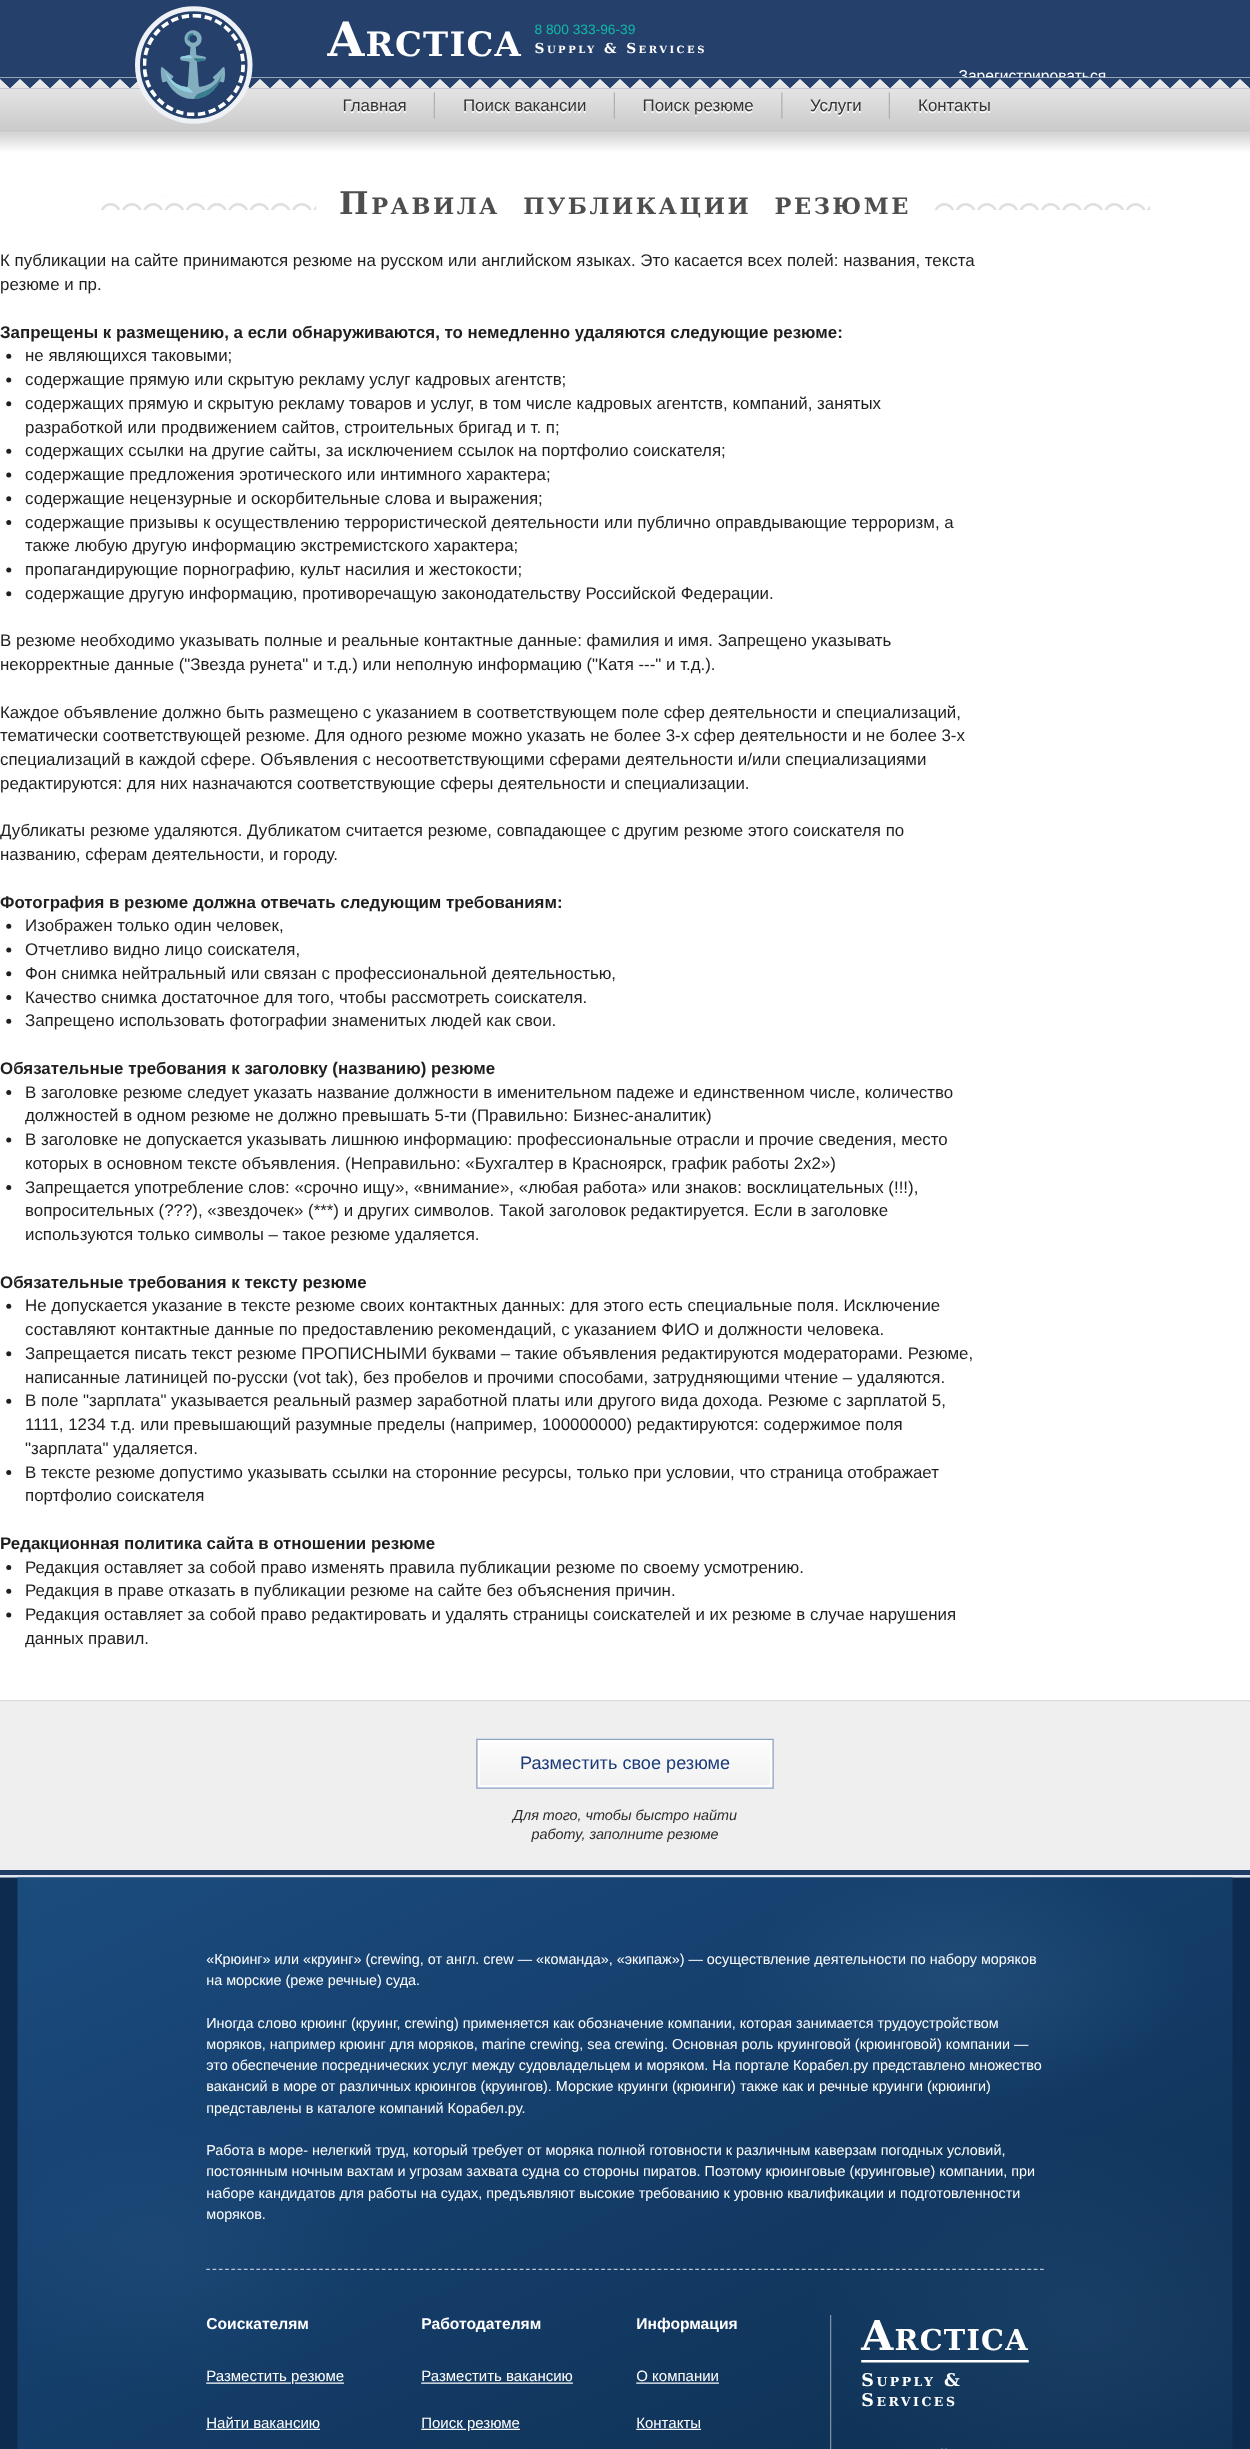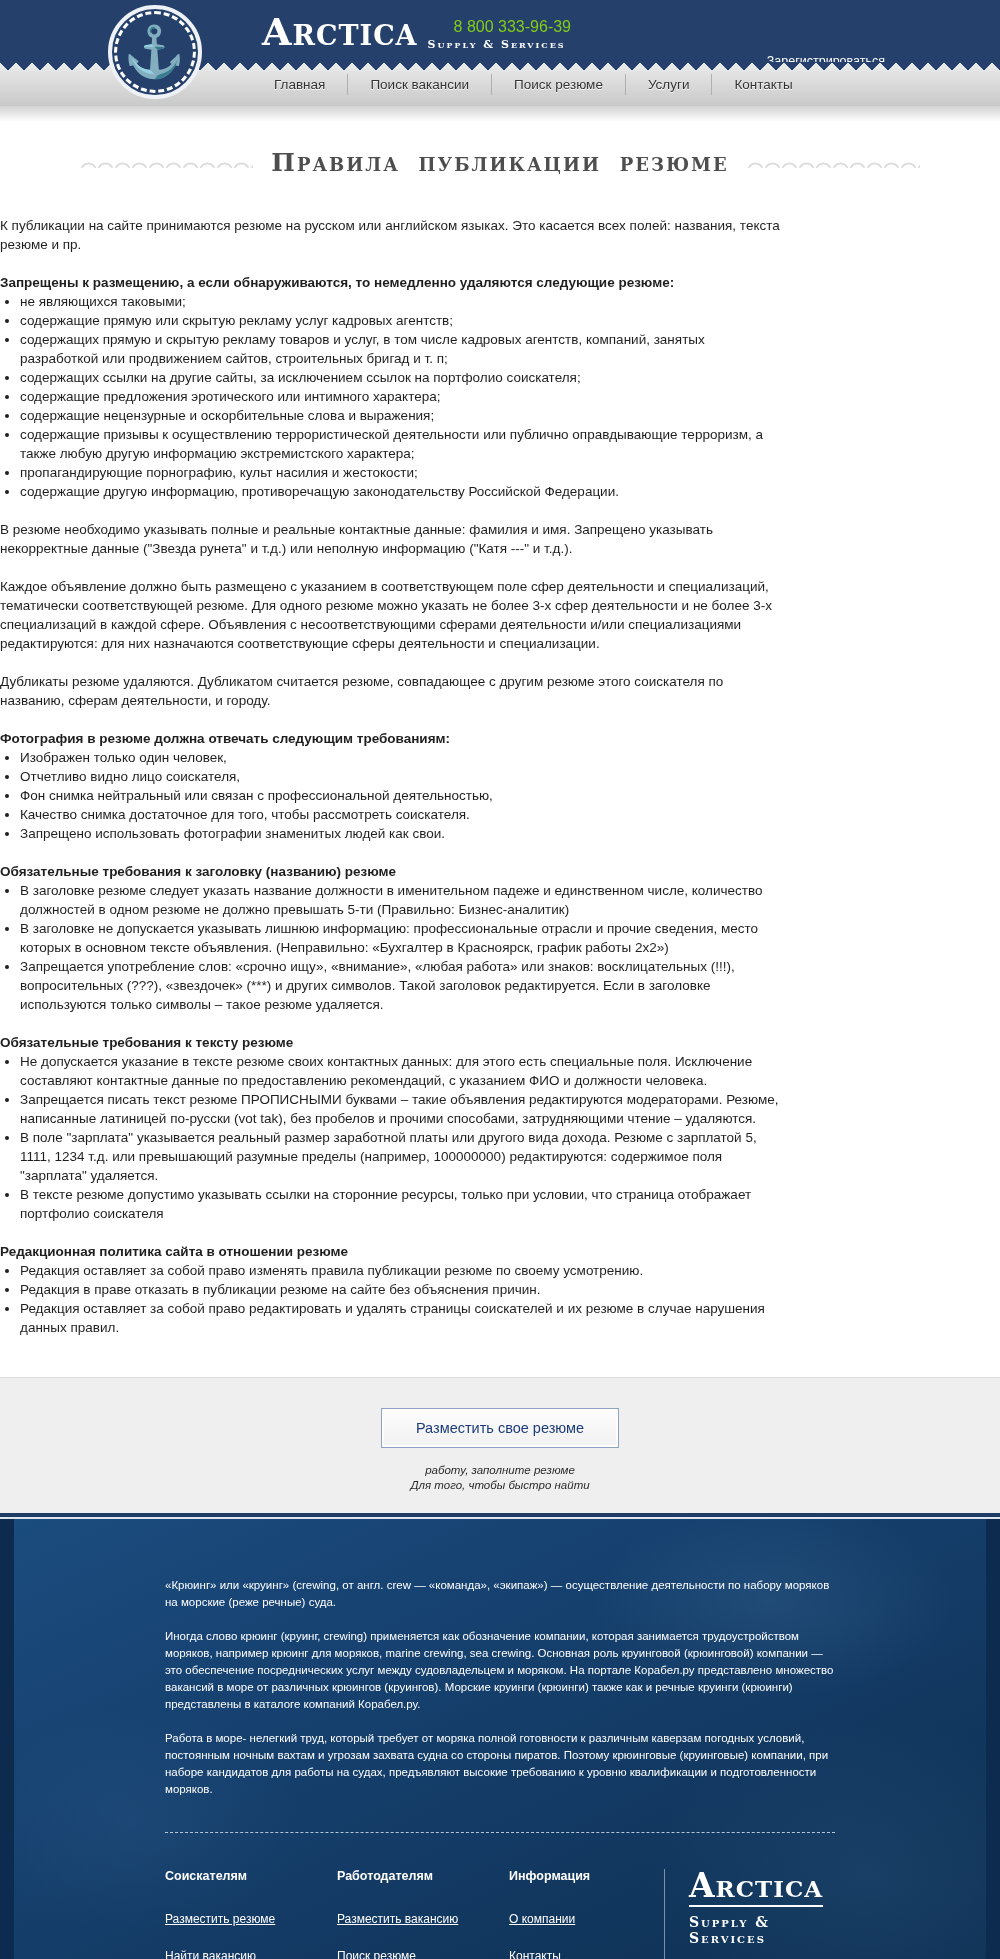--- a/index.html
+++ b/index.html
@@ -45,21 +45,21 @@
   .brand-name {
     font-family: "DejaVu Serif", serif;
     font-variant: small-caps;
     font-weight: bold;
     font-size: 38px;
     line-height: 40px;
     color: #ffffff;
     letter-spacing: 1px;
   }
   .brand-right { margin-left: 10px; padding-top: 6px; }
-  .brand-phone { display: block; color: #84cc16; font-size: 16px; margin-left: 26px; }
+  .brand-phone { display: block; color: #14b8a6; font-size: 11px; }
   .brand-sub {
     display: block;
     font-family: "DejaVu Serif", serif;
     font-variant: small-caps;
     font-weight: bold;
     font-size: 11px;
     letter-spacing: 2px;
     color: #ffffff;
     margin-top: 2px;
   }
@@ -99,21 +99,21 @@
     font-size: 13.5px;
     text-decoration: none;
     text-shadow: 0 1px 0 #ffffff;
     cursor: pointer;
   }
   .nav-fade { height: 16px; background: linear-gradient(#d2d2d2, #ffffff); }
 
   
   .page-title-row {
     display: flex; align-items: center;
-    margin: 26px 80px 39px;
+    margin: 26px 80px 22px;
   }
   .wave {
     flex: 1; height: 11px;
     background-image: radial-gradient(circle at 50% 125%, transparent 6px, #dedede 6.5px, #dedede 8px, transparent 8.5px);
     background-size: 17px 11px;
     background-repeat: repeat-x;
   }
   .page-title {
     font-family: "DejaVu Serif", serif;
     font-variant: small-caps;
@@ -350,22 +350,22 @@
         <li>Редакция в праве отказать в публикации резюме на сайте без объяснения причин.</li>
         <li>Редакция оставляет за собой право редактировать и удалять страницы соискателей и их резюме в случае нарушения данных правил.</li>
       </ul>
   </div>
 
 </main>
 
 <section class="cta-section">
   <button class="cta-button">Разместить свое резюме</button>
   <div class="cta-caption">
+    <div>Для того, чтобы быстро найти</div>
     <div>работу, заполните резюме</div>
-    <div>Для того, чтобы быстро найти</div>
   </div>
 </section>
 
 <div class="stripe-navy"></div>
 <div class="stripe-light"></div>
 
 <footer class="site-footer">
   <div class="footer-inner">
     <div class="footer-content">
 

